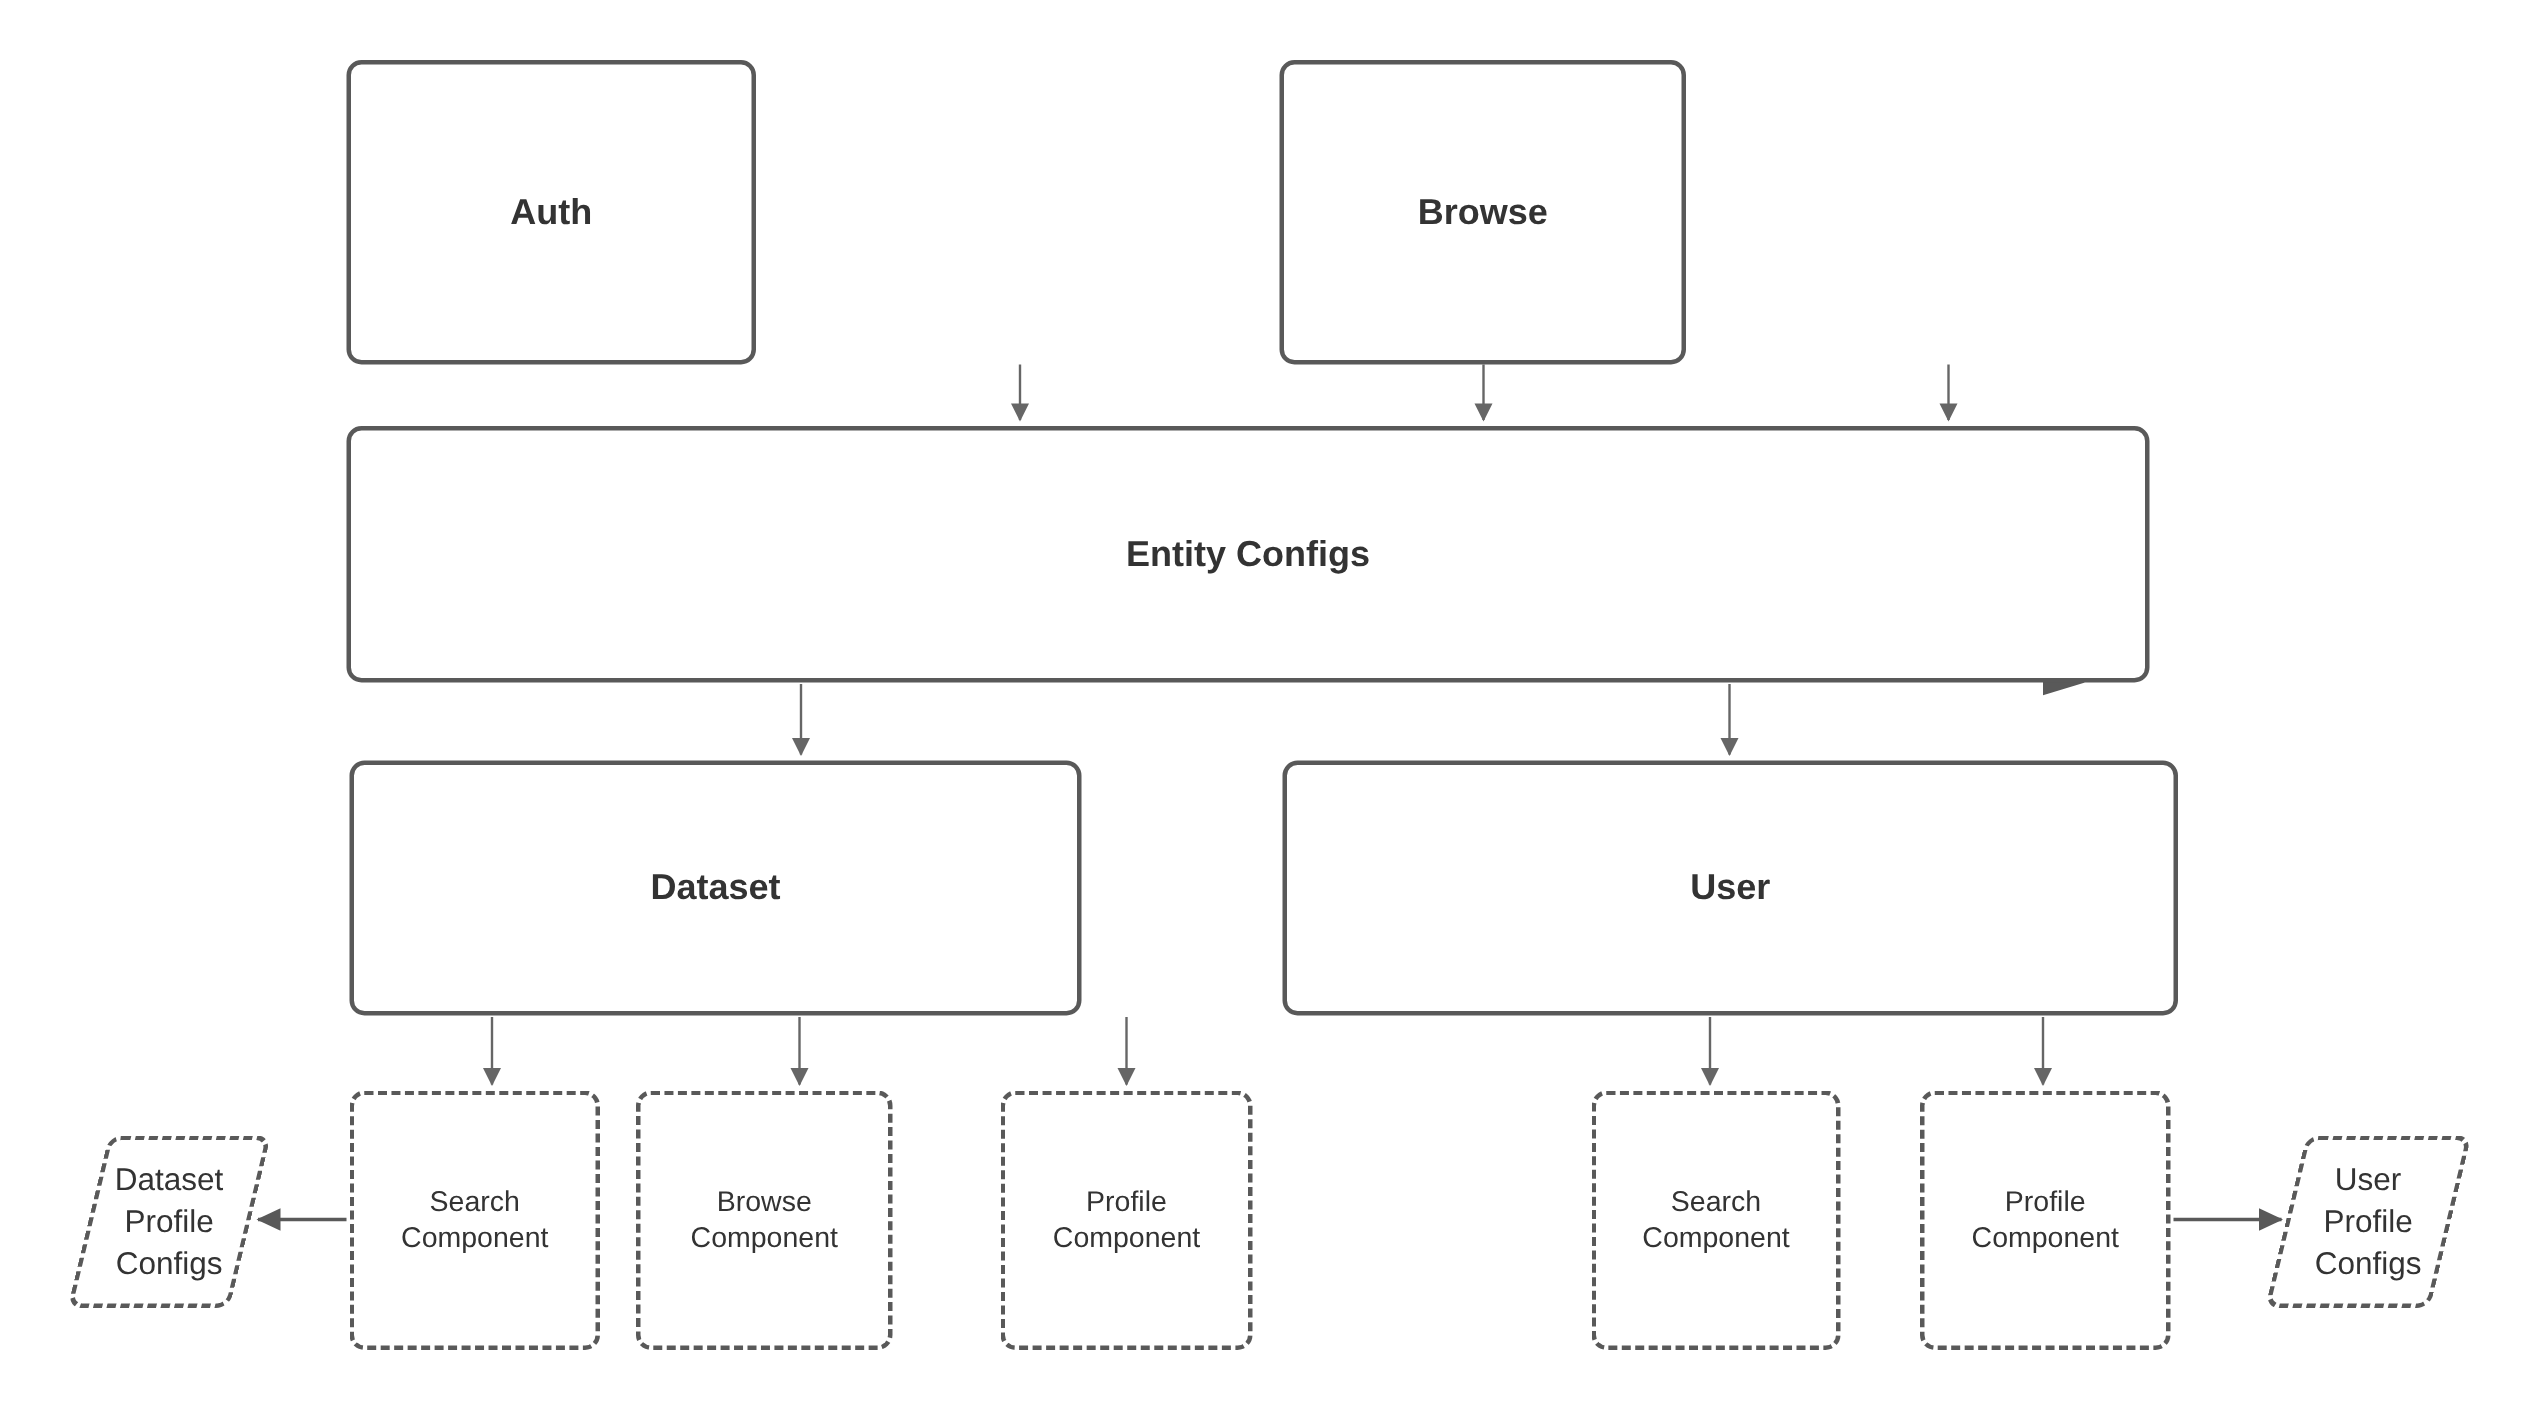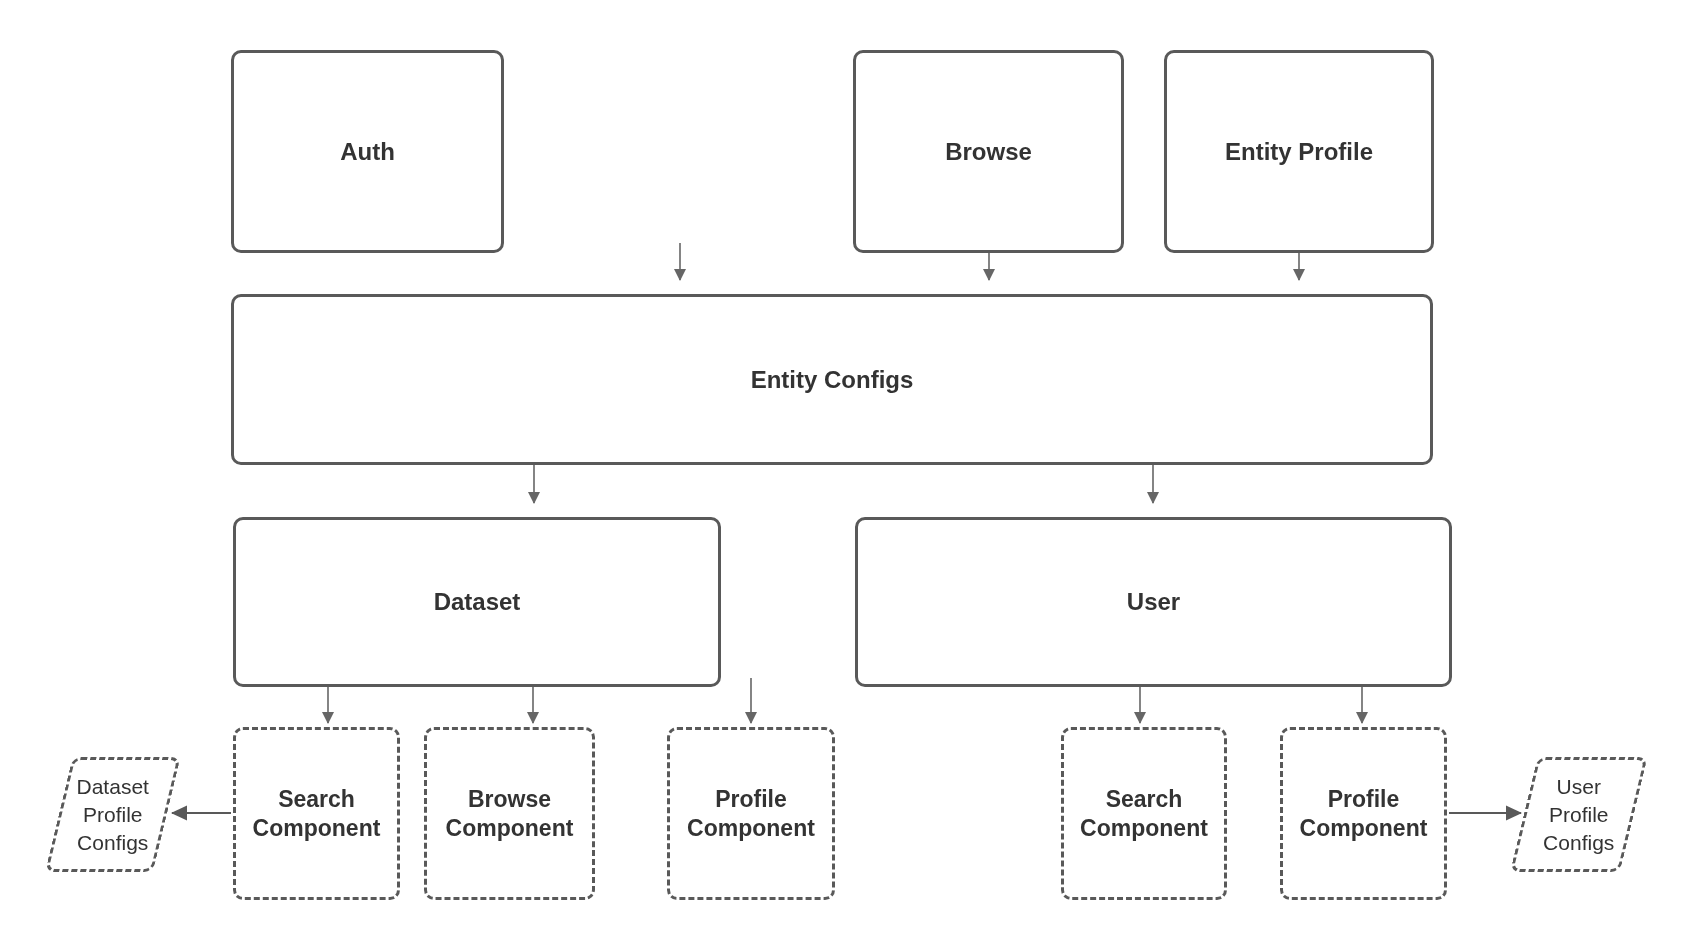--- a/index.html
+++ b/index.html
@@ -23,27 +23,26 @@
     text-align: center;
     color: #333333;
     background: #ffffff;
     box-sizing: border-box;
   }
   .solid {
     border: 3px solid #595959;
     border-radius: 10px;
     font-weight: bold;
     font-size: 24px;
-    margin-top: 10px;
   }
   .dashed {
     border: 3px dashed #595959;
     border-radius: 10px;
-    font-weight: bold;
-    font-size: 23px;
+    font-weight: normal;
+    font-size: 19px;
     line-height: 1.25;
     padding: 0 14px;
   }
   .para {
     border: 3px dashed #595959;
     border-radius: 9px;
     font-weight: normal;
     font-size: 21px;
     line-height: 1.33;
     transform: skewX(-13.5deg);
@@ -115,23 +114,20 @@
     <line class="edge-mid" x1="231" y1="813" x2="172" y2="813" marker-end="url(#ah-mid)"></line>
     <line class="edge-mid" x1="1449" y1="813" x2="1521" y2="813" marker-end="url(#ah-mid)"></line>
   </svg>
 
   <div class="node solid n-auth">
     <span>Auth</span>
   </div>
   <div class="node solid n-browse">
     <span>Browse</span>
   </div>
-  <div class="node solid n-entity-profile">
-    <span>Entity Profile</span>
-  </div>
 
   <div class="node solid n-entity-registry">
     <span>Entity Configs</span>
   </div>
 
   <div class="node solid n-dataset">
     <span>Dataset</span>
   </div>
   <div class="node solid n-user">
     <span>User</span>

